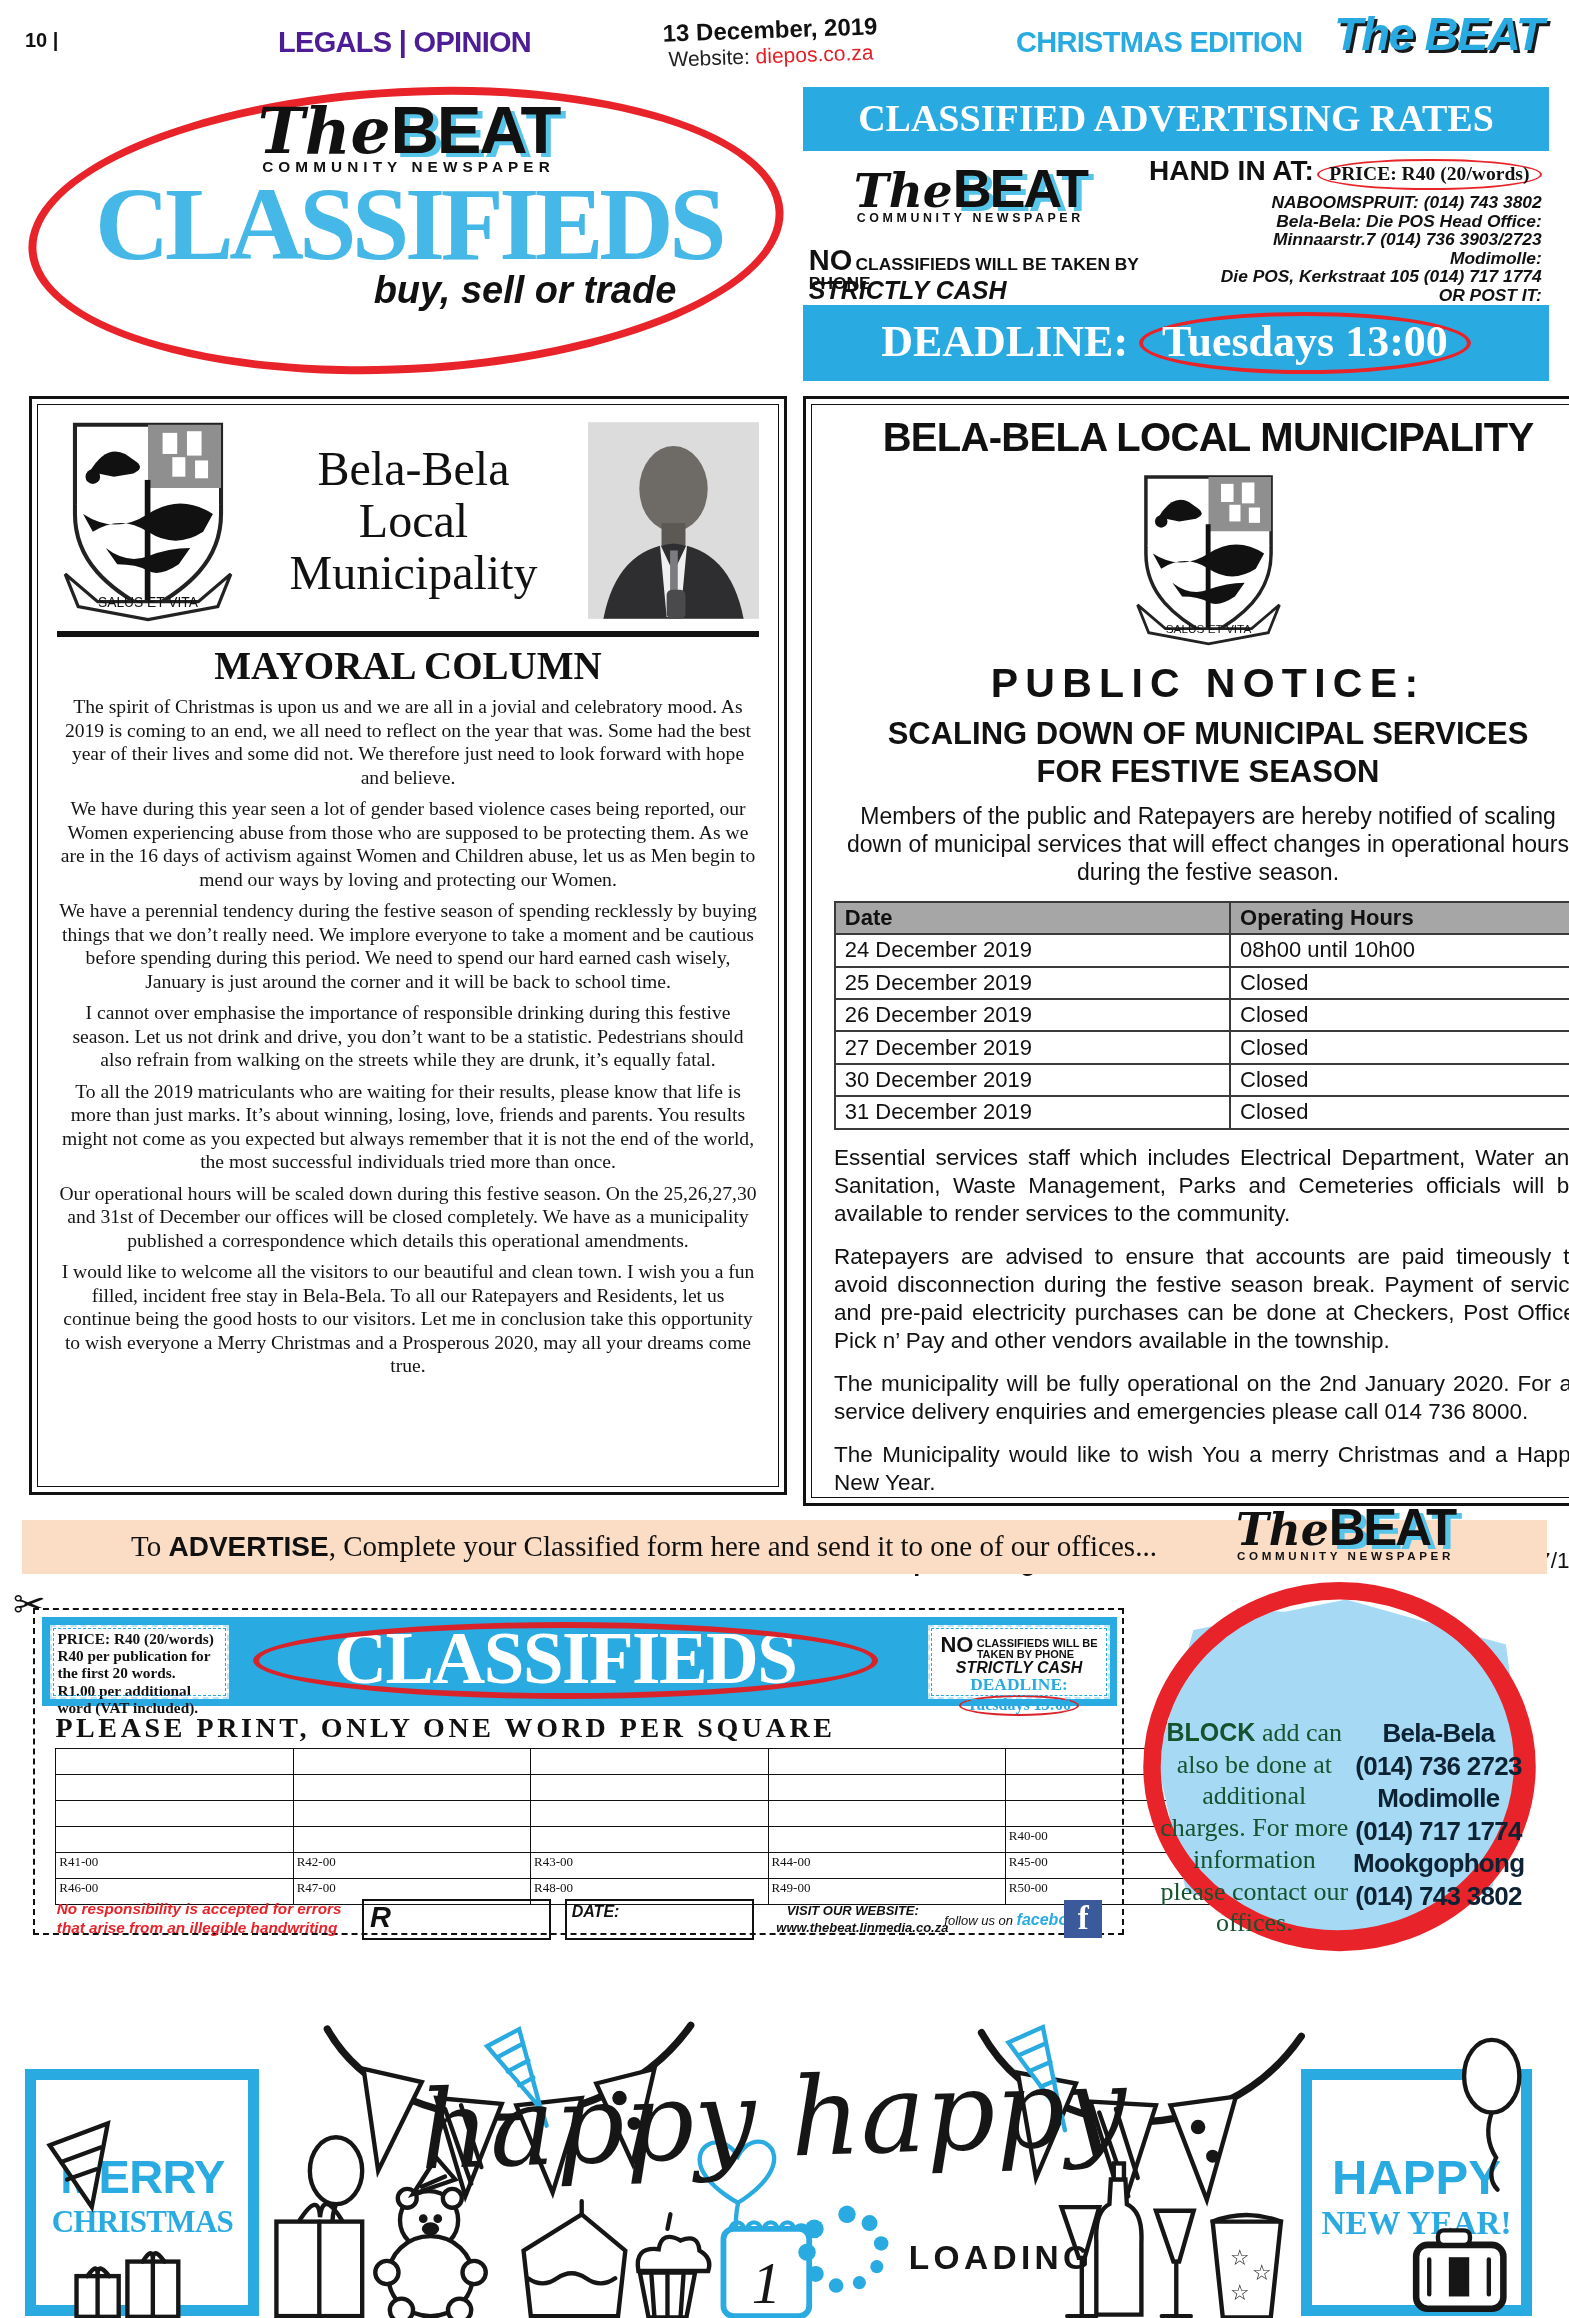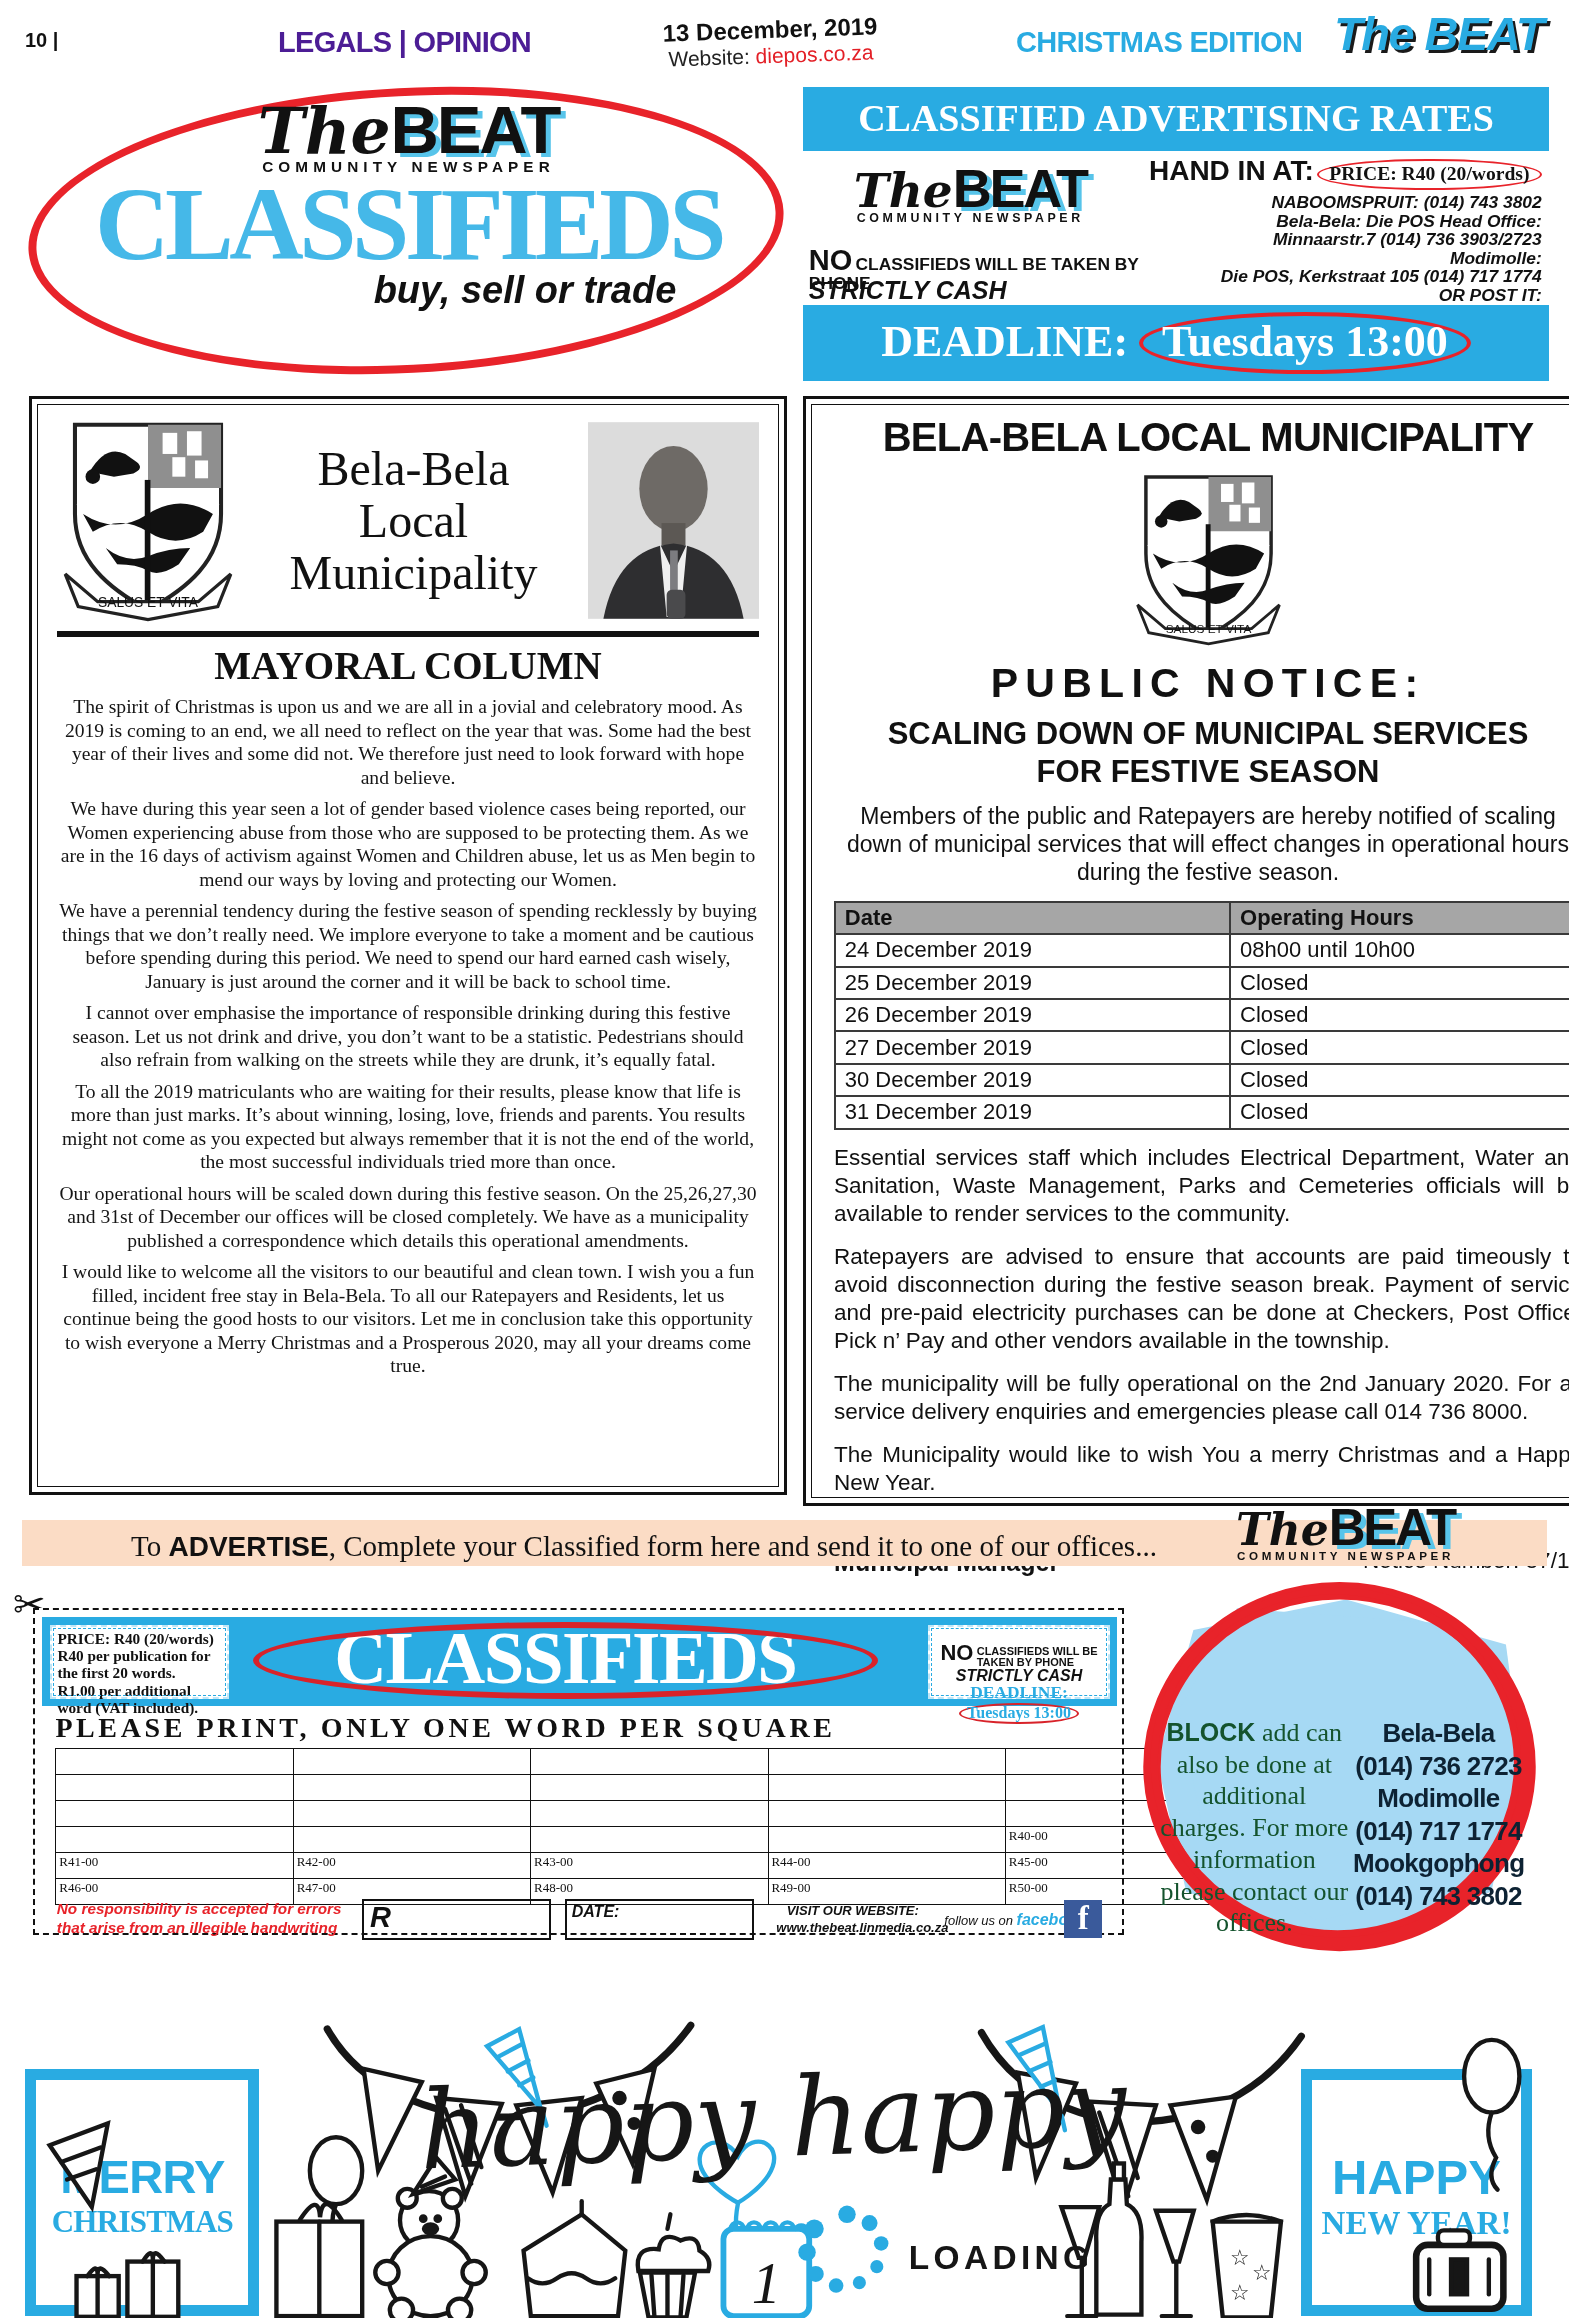--- a/index.html
+++ b/index.html
@@ -83,40 +83,40 @@
   table.hours th, table.hours td { border:2.2px solid #3a3a3a; font-size:22px; text-align:left; padding:2.2px 8.7px; }
   table.hours th { background:#a6a6a6; font-weight:bold; }
   table.hours td:first-child, table.hours th:first-child { width:53%; }
   .not-p { font-size:22.5px; line-height:1.25; text-align:justify; margin-top:14.5px; }
   .sig-name { font-size:25px; margin-top:19px; }
   .sig-row { display:flex; justify-content:space-between; margin-top:2.9px; }
   .sig-title { font-size:25px; font-weight:bold; }
   .sig-notice { font-size:22.5px; }
 
   
-  .adbar { left:22px; top:1520px; width:1525px; height:46px; background:#fbdcc5; }
+  .adbar { left:22px; top:1520px; width:1525px; height:54px; background:#fbdcc5; }
   .adbar-text { position:absolute; left:109px; top:10.2px; font-family:"Liberation Serif",serif; font-size:29px; }
   .adbar-text b { font-family:"Liberation Sans",sans-serif; font-size:28px; }
   .ad-logo { left:1229px; top:1505px; width:233px; text-align:center; }
   .ad-logo .beat-the { font-size:44px; }
   .ad-logo .beat-word { font-size:51px; }
   .ad-logo .beat-tag { font-size:11.6px; letter-spacing:3.6px; }
 
   
   .form { left:33px; top:1608px; width:1091px; height:327px; border:2.9px dashed #111; background:#fff; }
   .scissors { left:13px; top:1582px; font-size:39px; transform:rotate(0deg); }
   .form-band { position:absolute; left:7.3px; top:7.3px; width:1075px; height:89px; background:#29abe2; }
   .fb-price { position:absolute; left:7.3px; top:7.3px; width:179px; height:74px; background:#fff;
               border:2.2px dashed #bfe6f7; outline:1.5px dashed #29abe2; outline-offset:-4.4px;
               font-family:"Liberation Serif",serif; font-weight:bold; font-size:15.3px; line-height:1.12; padding:3.6px 5.8px; }
   .fb-title { position:absolute; left:196px; top:-1.5px; width:654px; height:90px; text-align:center; }
   .fb-title .txt { font-family:"Liberation Serif",serif; font-weight:bold; color:#fff; font-size:73px; letter-spacing:-1.5px; line-height:86px; }
   .fb-ellipse { position:absolute; left:14.5px; top:5.8px; width:625px; height:77px; border:6.5px solid #d8232a; border-radius:50%; }
   .fb-right { position:absolute; right:7.3px; top:7.3px; width:182px; height:74px; background:#fff;
-              border:2.2px dashed #bfe6f7; outline:1.5px dashed #29abe2; outline-offset:-4.4px; text-align:center; line-height:1.05; padding-top:14px;}
+              border:2.2px dashed #bfe6f7; outline:1.5px dashed #29abe2; outline-offset:-4.4px; text-align:center; line-height:1.05; padding-top:6px;}
   .fbr-no { font-weight:bold; font-size:22px; }
   .fbr-small { font-weight:bold; font-size:11px; display:inline-block; text-align:left; vertical-align:middle; line-height:1;}
   .fbr-cash { font-weight:bold; font-style:italic; font-size:16px; }
   .fbr-dl { color:#29abe2; font-family:"Liberation Serif",serif; font-weight:bold; font-size:17.4px; line-height:1;}
   .fbr-dl2 { color:#29abe2; font-family:"Liberation Serif",serif; font-weight:bold; font-size:16px;
              border:2.2px solid #d8232a; border-radius:50%; padding:0 5.8px; display:inline-block; margin-top:1.5px;}
   .form-instr { position:absolute; left:20.4px; top:102px; font-family:"Liberation Serif",serif; font-weight:bold;
                 font-size:28px; letter-spacing:3.6px; }
   table.grid { position:absolute; left:20.4px; top:138px; width:1188px; border-collapse:collapse; table-layout:fixed; }
   table.grid td { border:1.5px solid #111; height:26px; font-family:"Liberation Serif",serif; font-size:13px;

